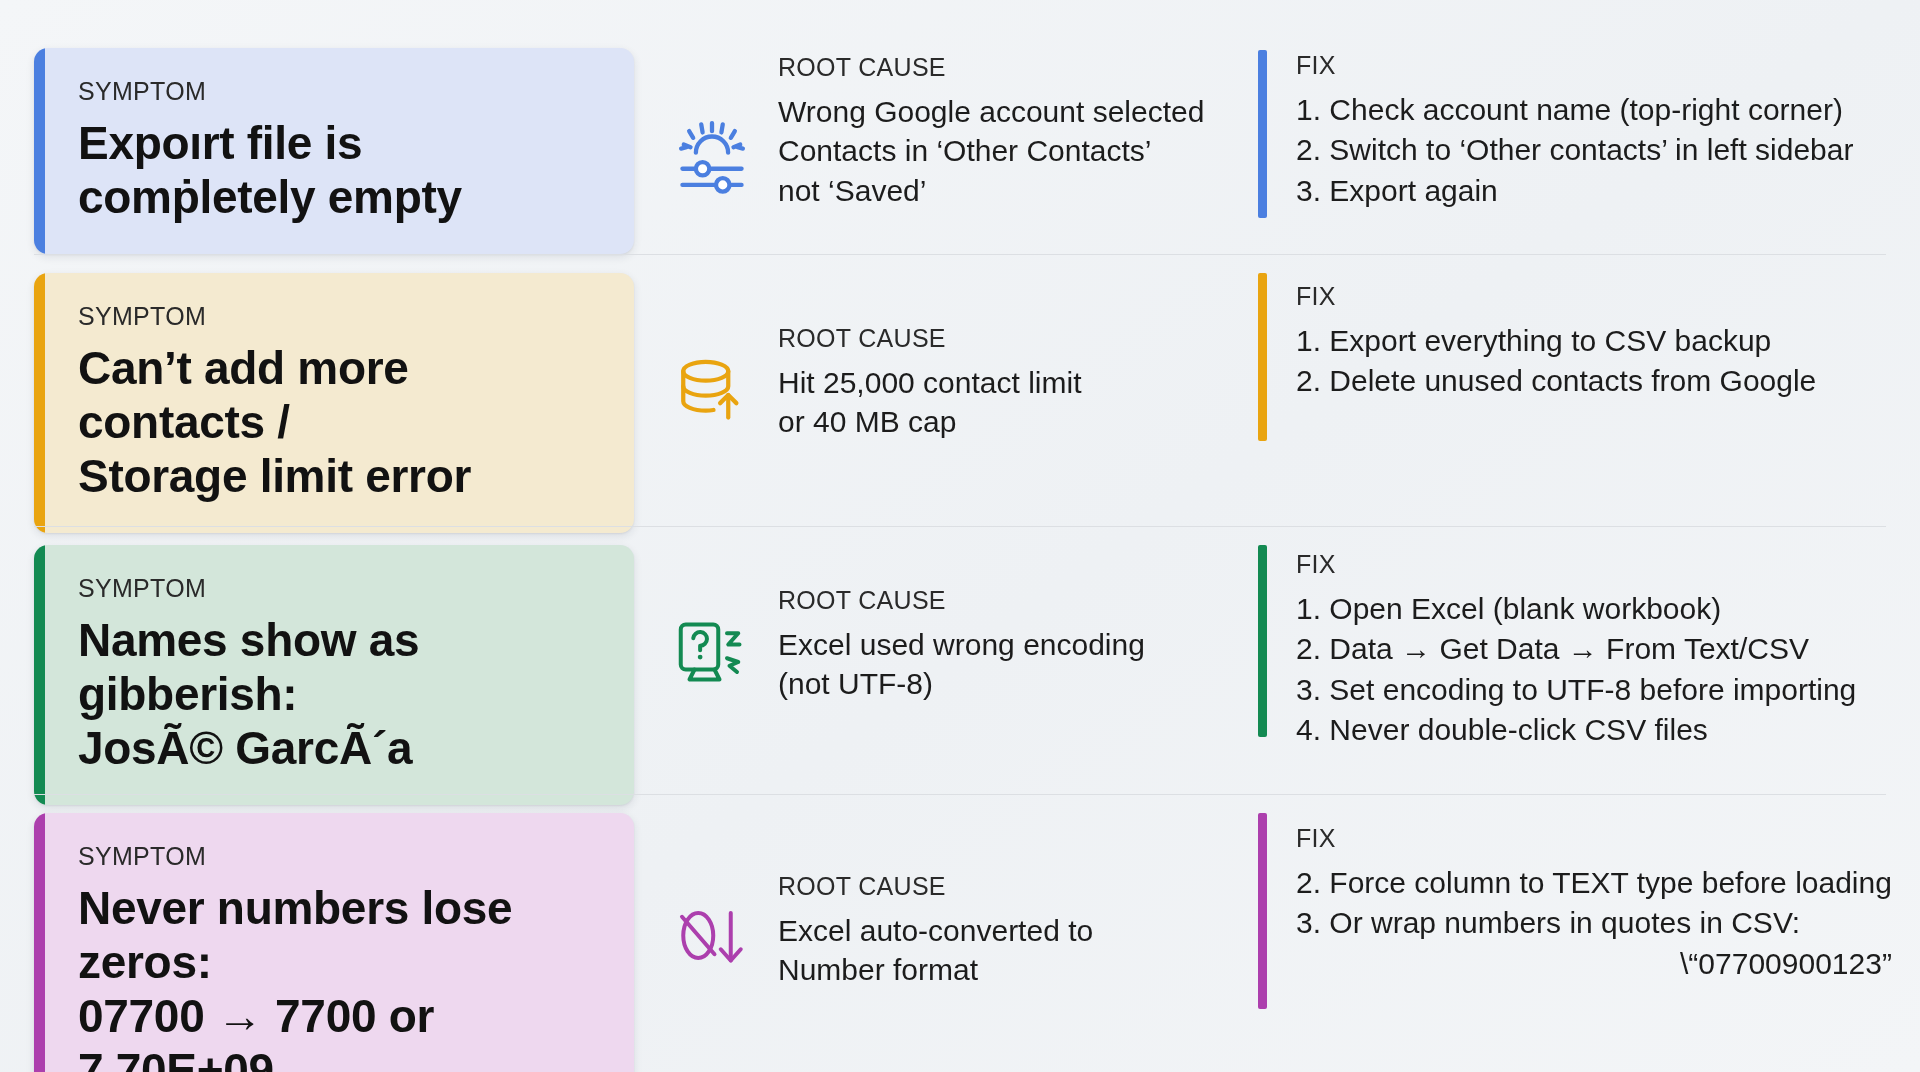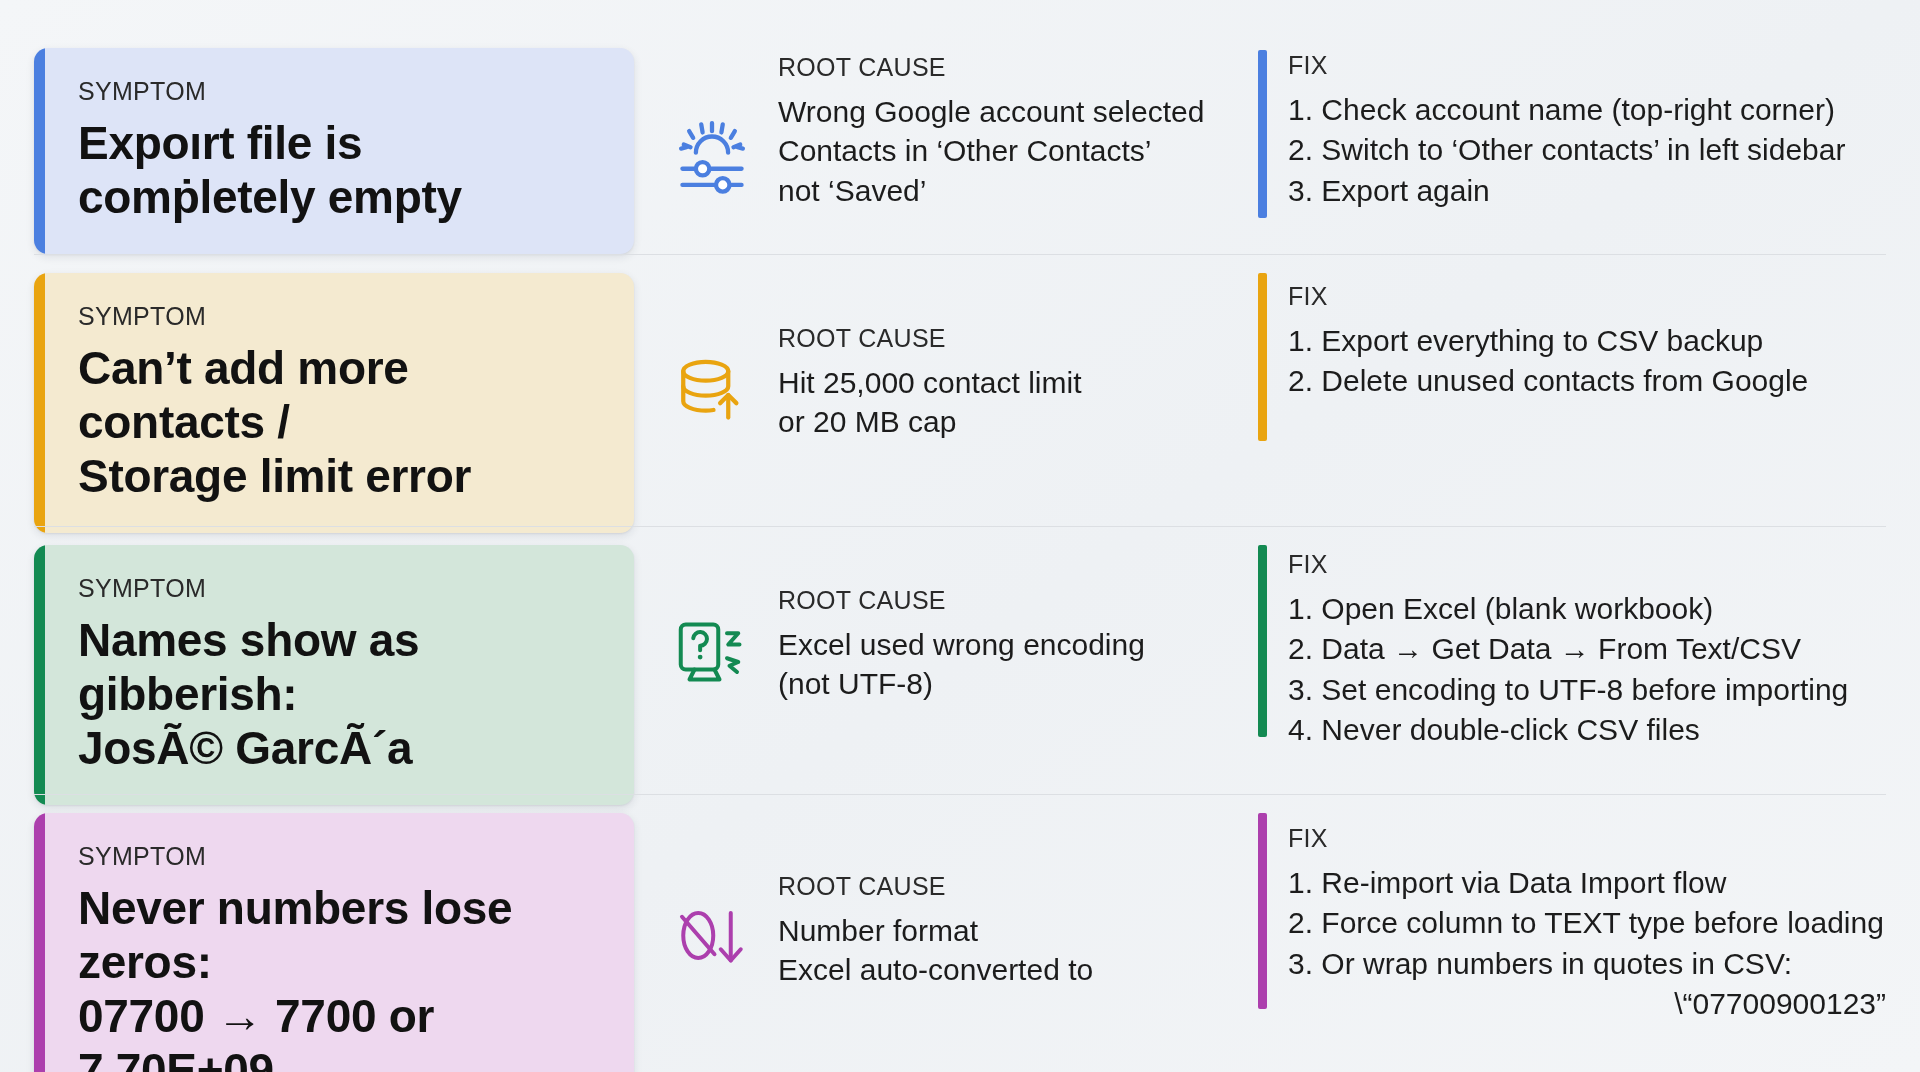--- a/index.html
+++ b/index.html
@@ -105,21 +105,21 @@
     margin: 0;
     color: #1c1c1c;
   }
   .cause-body div { white-space: nowrap; }
 
   
   .fix-col {
     flex: 1 1 auto;
     position: relative;
     box-sizing: border-box;
-    padding-left: 30px;
+    padding-left: 38px;
     margin-left: 14px;
   }
   .fix-bar {
     position: absolute;
     left: 0;
     top: 2px;
     width: 9px;
     border-radius: 2px;
   }
   .bar-blue   { background: #4b7fe0; }
@@ -215,21 +215,21 @@
           <path d="M9 17 v12 c0 4.1 8.1 7.5 18 7.5 s18 -3.4 18 -7.5 v-12"></path>
           <path d="M9 29 v12 c0 4.1 8.1 7.5 18 7.5 c2.2 0 4.3 -0.2 6.2 -0.5"></path>
           <path d="M45 54 v-18"></path>
           <path d="M38.5 42.5 L45 36 L51.5 42.5"></path>
         </svg>
       </div>
       <div class="cause-text">
         <div class="kicker">ROOT CAUSE</div>
         <div class="cause-body">
           <div>Hit 25,000 contact limit</div>
-          <div>or 20 MB cap</div>
+          <div>or 40 MB cap</div>
         </div>
       </div>
     </div>
 
     <div class="fix-col">
       <div class="fix-bar bar-amber" style="height:168px"></div>
       <div class="kicker">FIX</div>
       <ul class="fix-list">
         <li>1. Export everything to CSV backup</li>
         <li>2. Delete unused contacts from Google</li>
@@ -294,31 +294,30 @@
         <svg width="80" height="80" viewBox="0 0 64 64" fill="none" stroke="#ac3fad" stroke-width="3.2" stroke-linecap="round" stroke-linejoin="round">
           <ellipse cx="21" cy="30" rx="12" ry="18"></ellipse>
           <line x1="8" y1="15" x2="34" y2="45"></line>
           <line x1="47" y1="12" x2="47" y2="50"></line>
           <path d="M39 41 L47 50 L55 41"></path>
         </svg>
       </div>
       <div class="cause-text">
         <div class="kicker">ROOT CAUSE</div>
         <div class="cause-body">
+          <div>Excel auto-converted to</div>
           <div>Number format</div>
-          <div>Excel auto-converted to</div>
         </div>
       </div>
     </div>
 
     <div class="fix-col">
       <div class="fix-bar bar-purple" style="height:196px"></div>
       <div class="kicker">FIX</div>
       <ul class="fix-list">
-        <li>1. Re-import via Data Import flow</li>
         <li>2. Force column to TEXT type before loading</li>
         <li>
           <span>3. Or wrap numbers in quotes in CSV:</span>
           <span class="cont-line">\“07700900123”</span>
         </li>
       </ul>
     </div>
   </div>
 
 </div>

